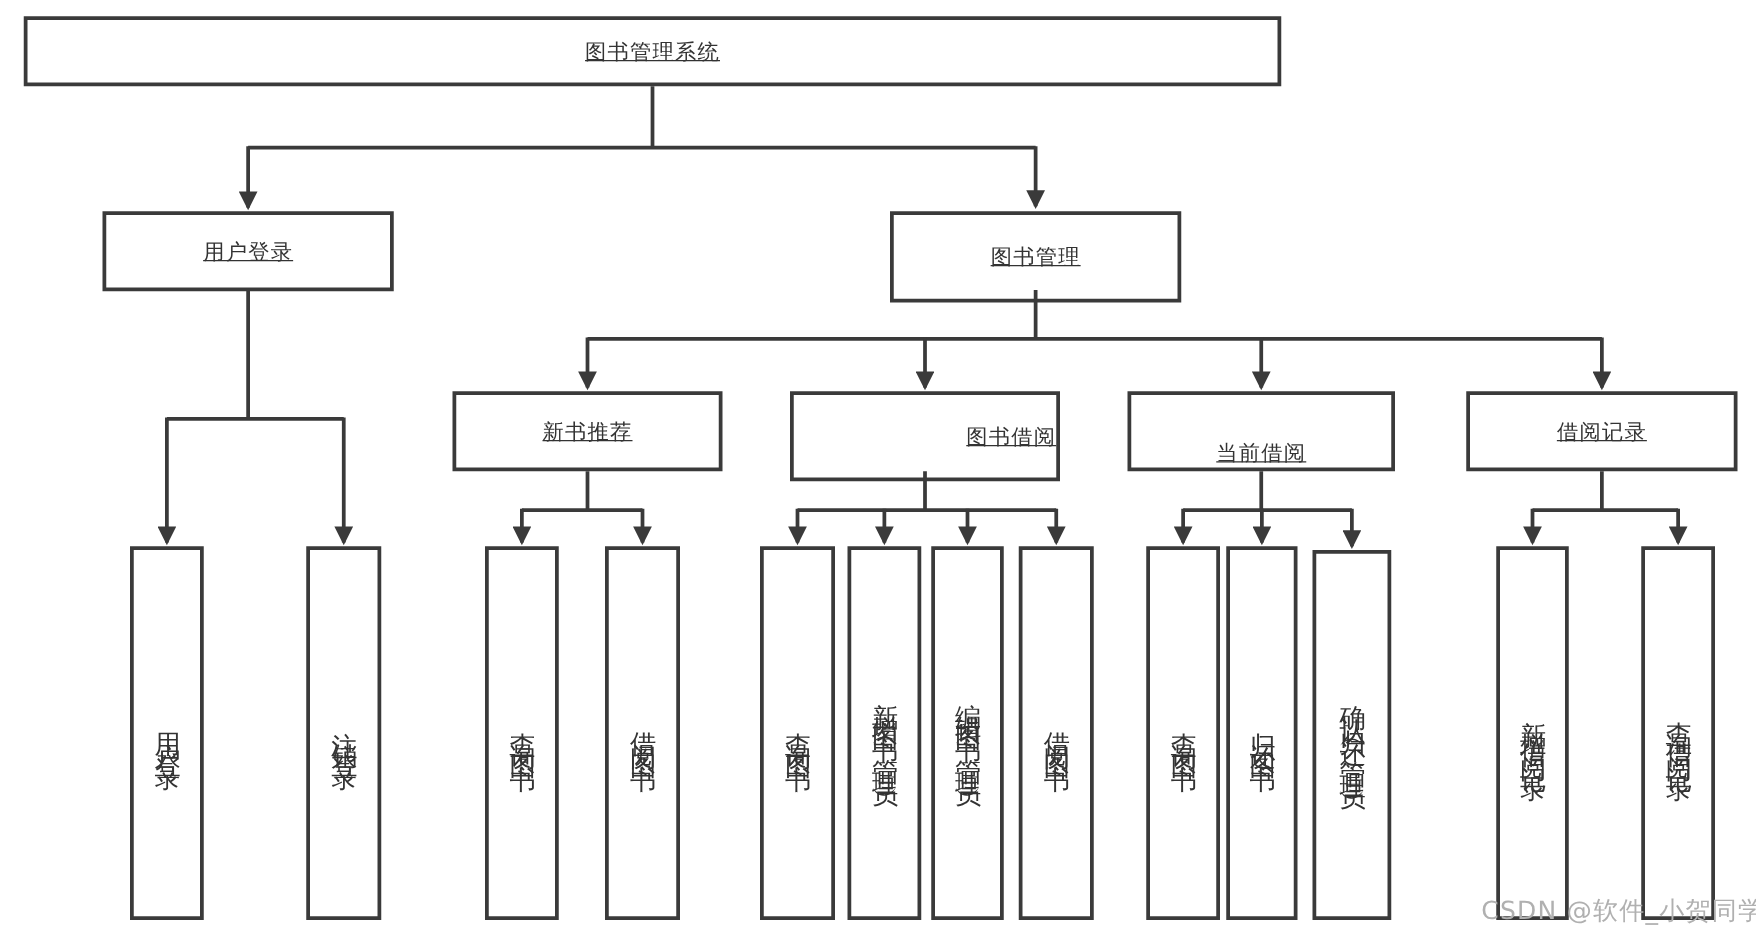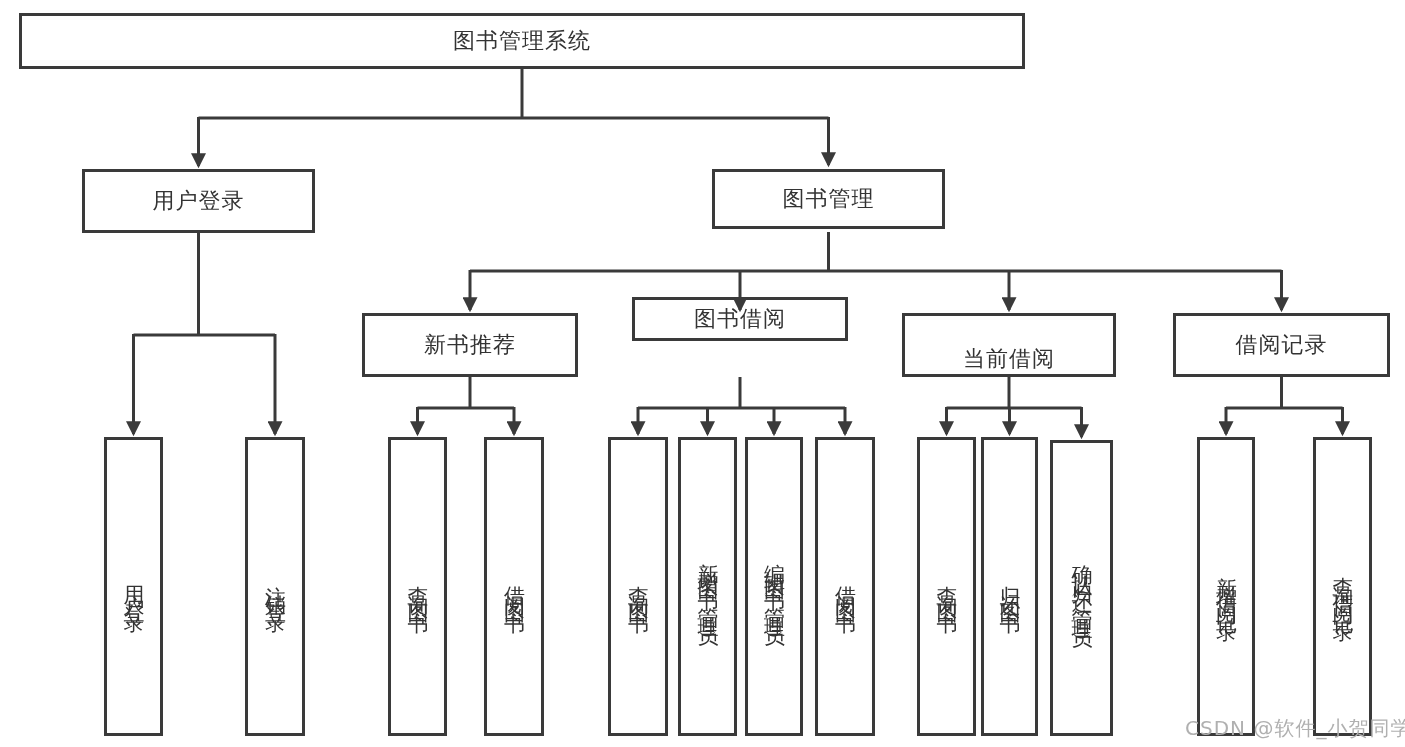--- a/index.html
+++ b/index.html
@@ -18,23 +18,24 @@
     box-sizing:border-box;
     border:3px solid #3a3a3a;
     background:#ffffff;
     display:flex;
     align-items:center;
     justify-content:center;
     color:#333333;
     z-index:2;
   }
   .node.h span{
-    font-size:22px;
+    font-size:17px;
     letter-spacing:1px;
     white-space:nowrap;
+    text-decoration:underline;
   }
   .node.v span{
     writing-mode:vertical-rl;
     text-orientation:mixed;
     font-size:21px;
     letter-spacing:9px;
     line-height:1;
   }
   svg.connectors{
     position:absolute;
@@ -108,28 +109,28 @@
     </g>
   </svg>
 
   <div class="node h" style="left:19px;top:13px;width:1006px;height:56px;">
     <span>图书管理系统</span>
   </div>
 
   <div class="node h" style="left:82px;top:169px;width:233px;height:64px;">
     <span>用户登录</span>
   </div>
-  <div class="node h" style="left:712px;top:169px;width:233px;height:60px;">
+  <div class="node h" style="left:712px;top:169px;width:233px;height:73px;">
     <span>图书管理</span>
   </div>
 
   <div class="node h" style="left:362px;top:313px;width:216px;height:64px;">
     <span>新书推荐</span>
   </div>
-  <div class="node h" style="left:632px;top:297px;width:216px;height:44px;">
+  <div class="node h" style="left:632px;top:313px;width:216px;height:72px;justify-content:flex-end;">
     <span>图书借阅</span>
   </div>
   <div class="node h" style="left:902px;top:313px;width:214px;height:64px;align-items:flex-end;">
     <span>当前借阅</span>
   </div>
   <div class="node h" style="left:1173px;top:313px;width:217px;height:64px;">
     <span>借阅记录</span>
   </div>
 
   <div class="node v" style="left:104px;top:437px;width:59px;height:299px;">

